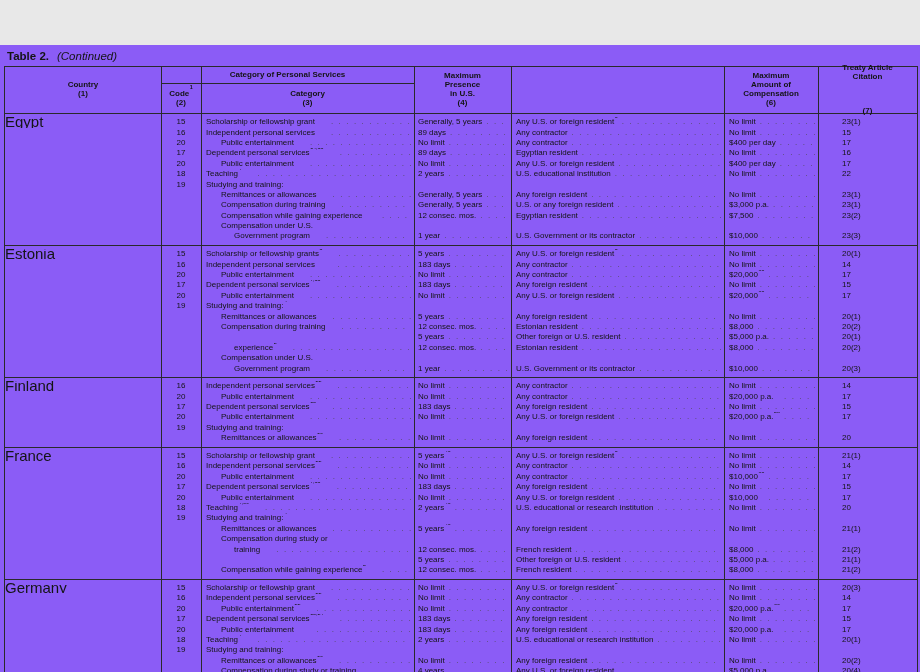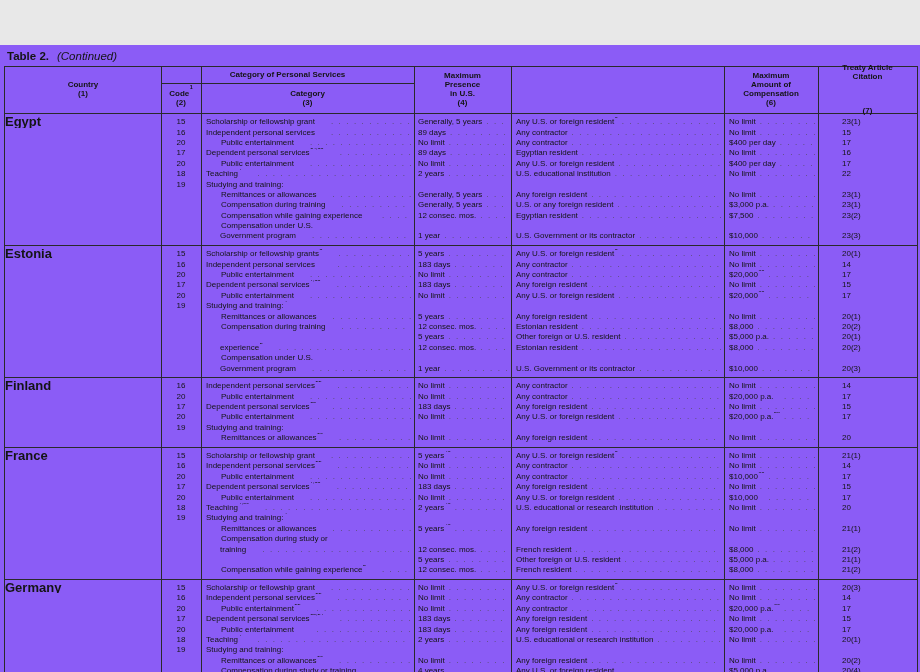--- a/index.html
+++ b/index.html
@@ -34,27 +34,27 @@
   .sect{border-top:1px solid #2a2a2a;}
   .sect:first-child{border-top:none;}
   .line{display:grid;grid-template-columns:156px 40px 213px 97px 213px 94px 99px;
         height:10.4px;font-size:8px;line-height:10.4px;}
   .ln-first{padding-top:3.2px;}
   .ln-last{padding-bottom:3.2px;}
   .c{display:flex;align-items:baseline;overflow:hidden;min-width:0;}
   .c2{justify-content:center;}
   .c3{padding-left:5px;gap:12px;}
   .c3.ind1{padding-left:20px;}
-  .c3.ind2{padding-left:19px;}
+  .c3.ind2{padding-left:33px;}
   .c4{padding-left:4px;align-items:center;}
   .c5{padding-left:5px;}
   .c5.payind{padding-left:32px;}
   .c6{padding-left:5px;}
   .c7{padding-left:24px;}
-  .cname{font-weight:bold;font-size:13px;}
+  .cname{font-weight:normal;font-size:15px;}
   .txt{white-space:nowrap;}
   sup{font-size:5.4px;line-height:0;position:relative;top:-2.6px;margin-left:0.5px;letter-spacing:0;}
   .ldr{flex:1 1 auto;overflow:hidden;white-space:nowrap;margin:0 3px 0 4px;color:#4a4a4a;min-width:0;}
   .ldr::after{content:". . . . . . . . . . . . . . . . . . . . . . . . . . . . . . . . . . . . . . . . . . . . . . . . . . . . . . . .";letter-spacing:1.6px;}
 </style>
 </head>
 <body>
 
 <div class="page">
   <div class="title">

